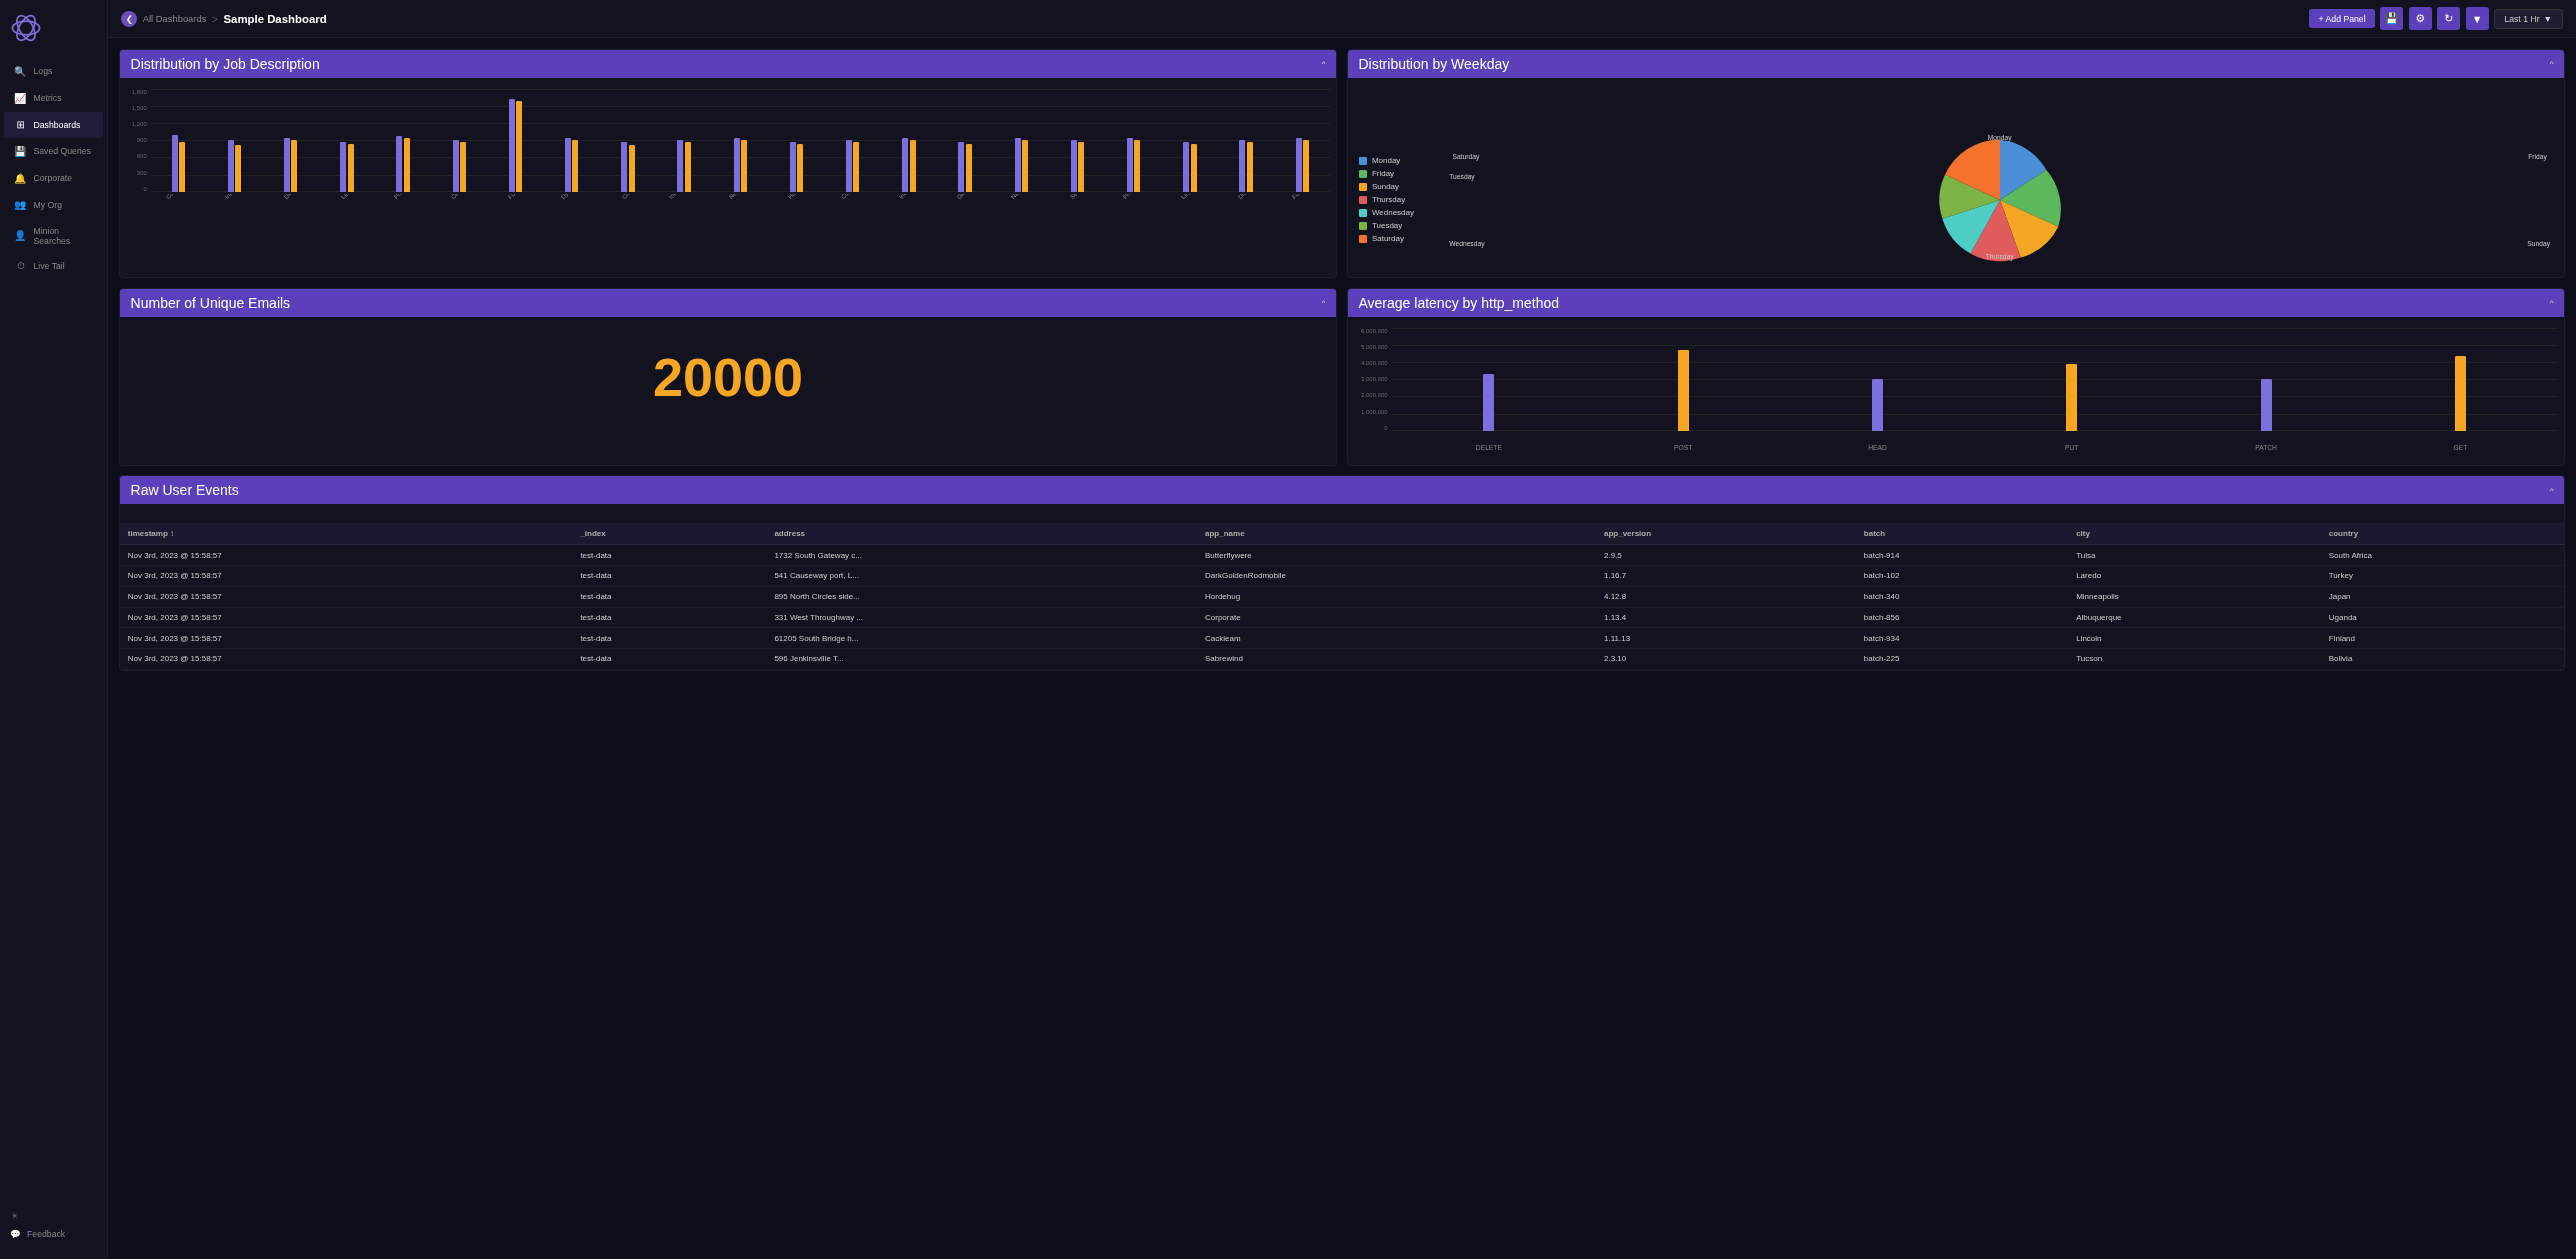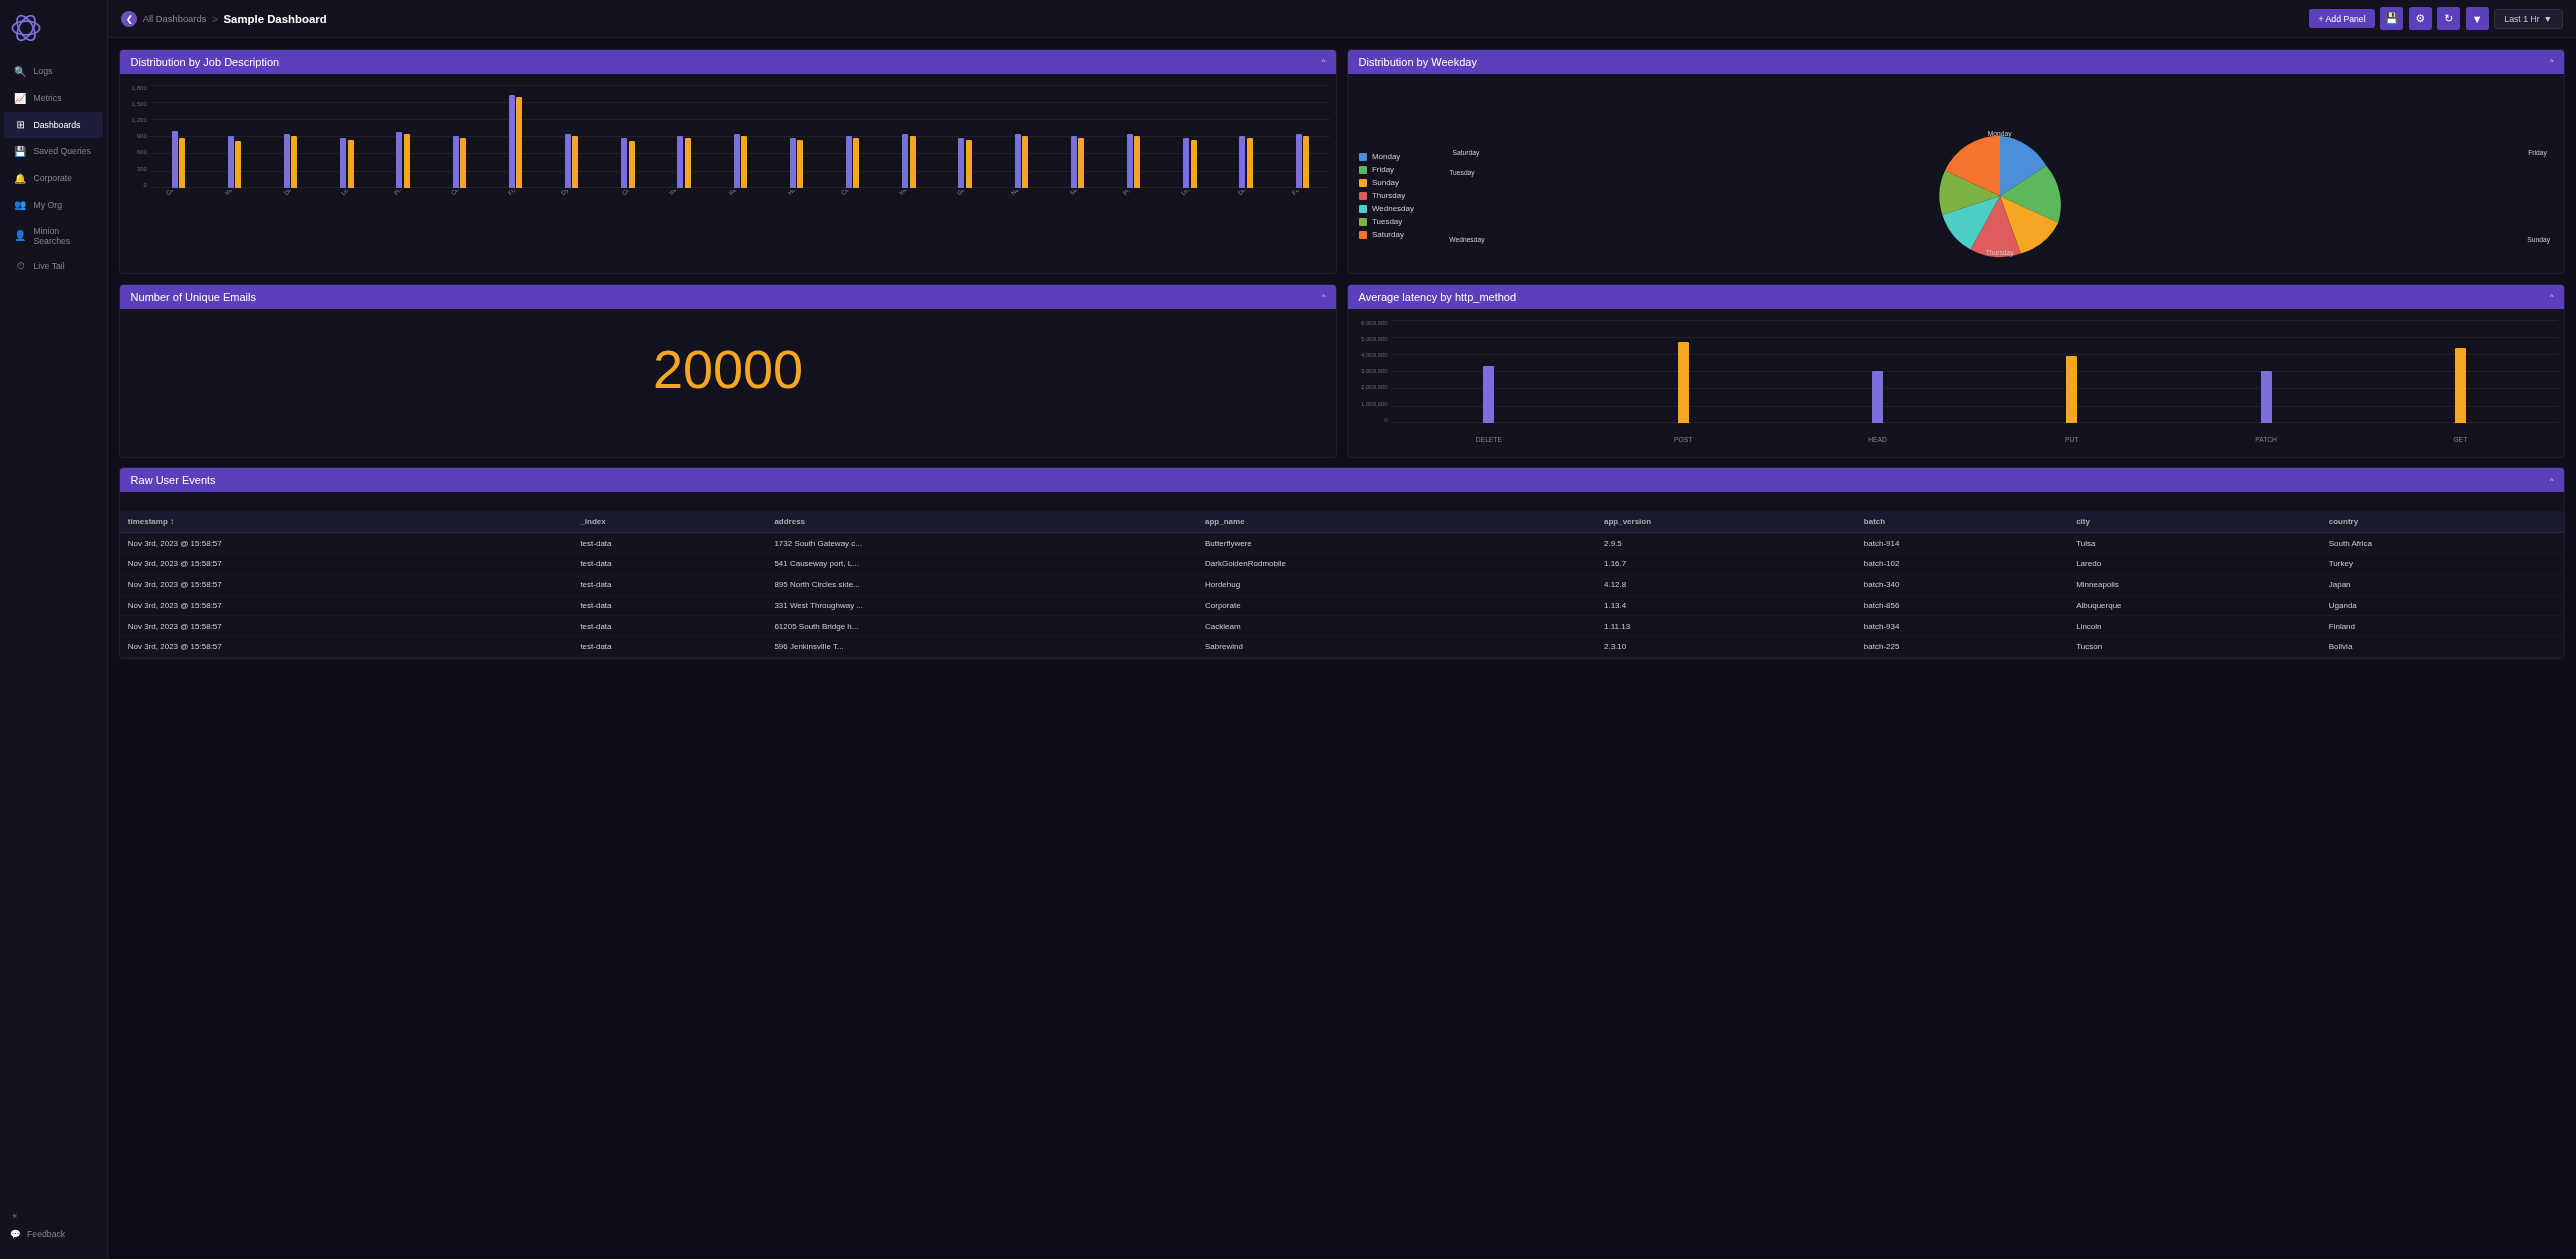--- a/index.html
+++ b/index.html
@@ -175,21 +175,21 @@
     .panel-half { flex: 1; }
     .panel-header {
       background: #5b3fbb;
       padding: 6px 10.8px;
       display: flex;
       align-items: center;
       justify-content: space-between;
       color: #fff;
       font-size: 9.4px;
     }
-    .panel-header-title { font-size: 11px; }
+    .panel-header-title { font-size: 14px; }
     .panel-header-actions { display: flex; gap: 5.4px; color: #ddd; cursor: pointer; font-size: 8px; }
     .panel-body {
       flex: 1;
       padding: 6.7px;
       position: relative;
       min-height: 134px;
     }
 
     
     .pie-panel-body {
@@ -222,21 +222,21 @@
       align-items: center;
     }
 
     
     .big-number {
       display: flex;
       align-items: center;
       justify-content: center;
       height: 108px;
       font-size: 54px;
-      font-weight: normal;
+      font-weight: bold;
       color: #f5a623;
     }
 
     
     .table-panel { width: 100%; }
     .data-table {
       width: 100%;
       border-collapse: collapse;
       margin-top: 19px;
     }

